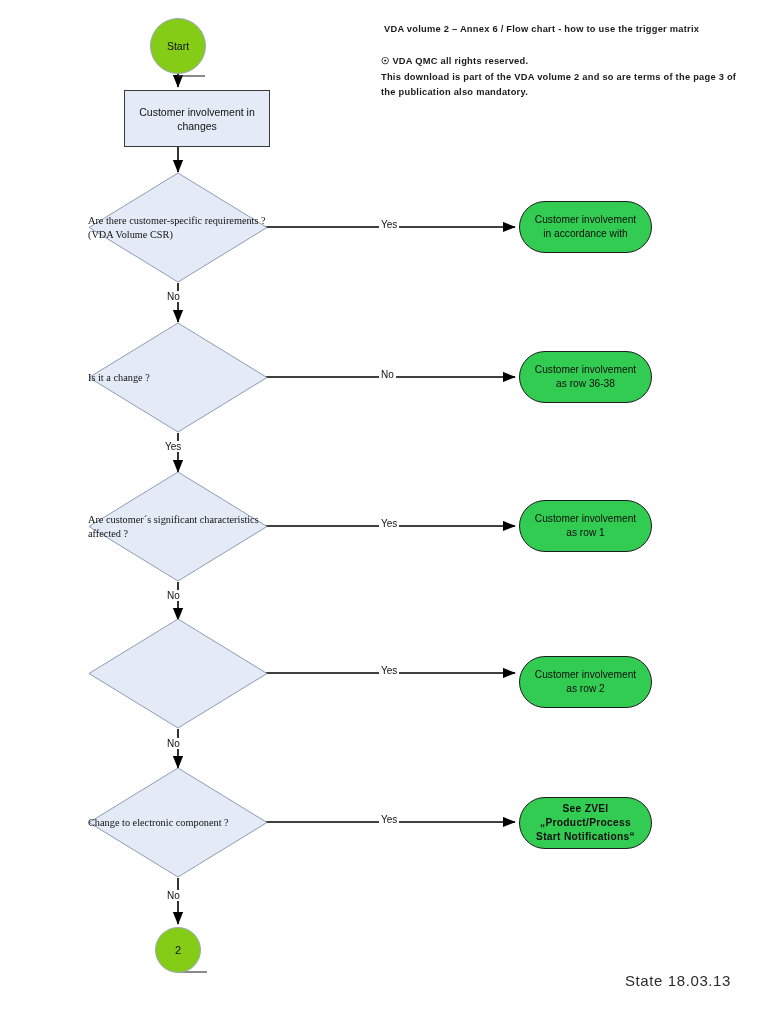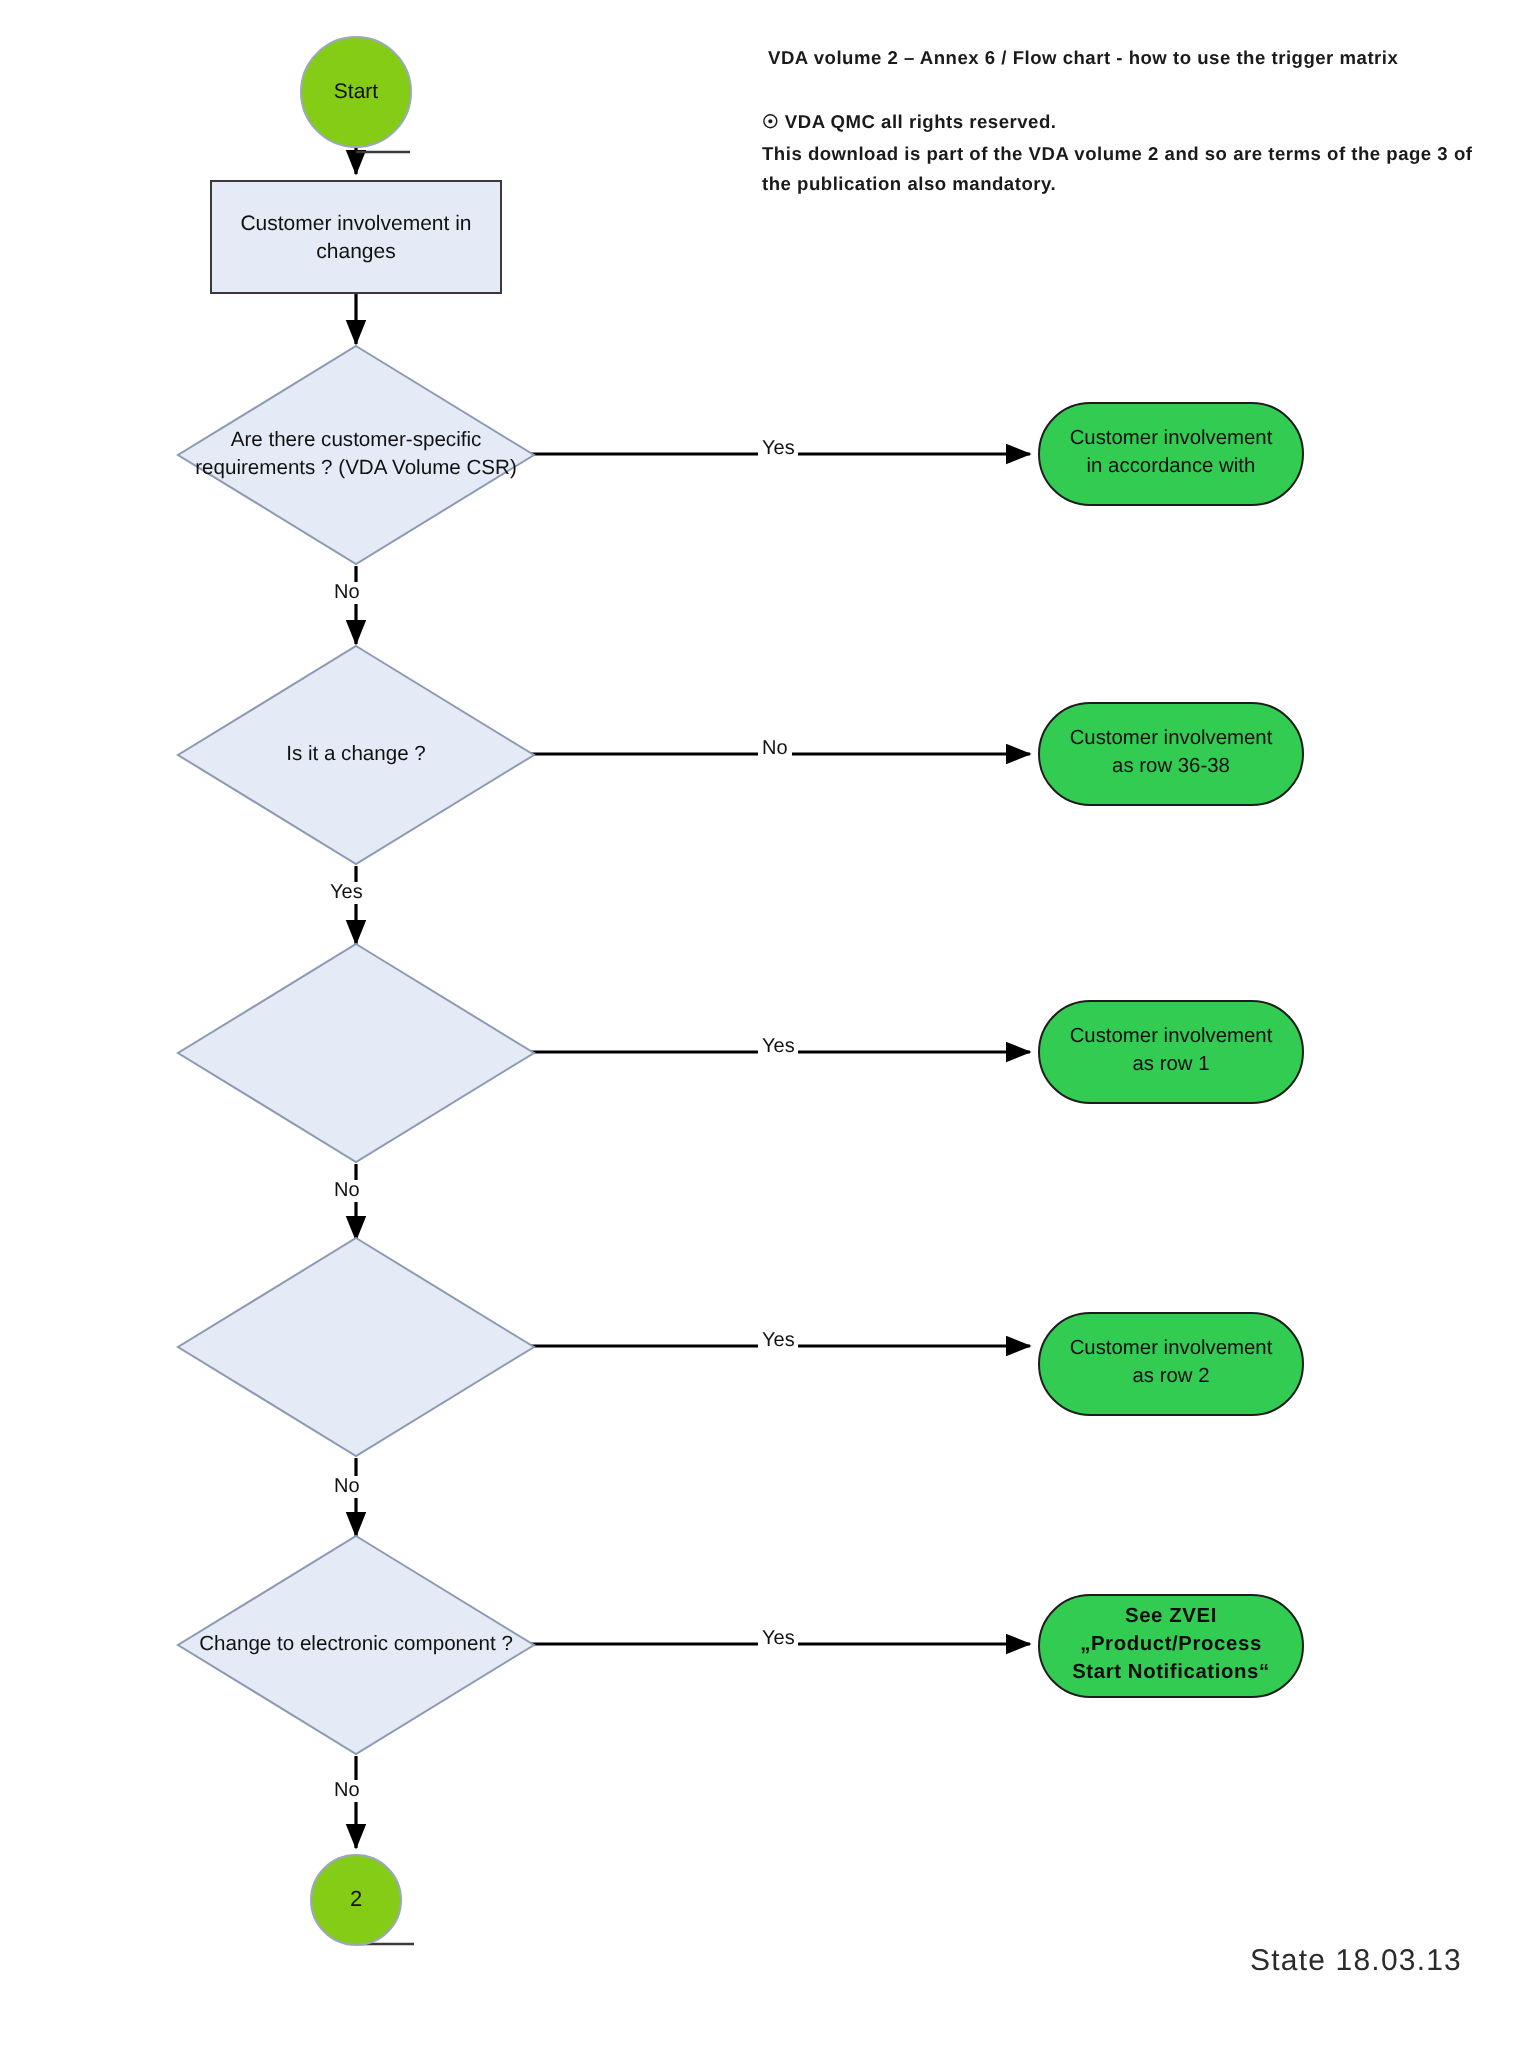--- a/index.html
+++ b/index.html
@@ -67,37 +67,38 @@
     background: #e4ebf6;
     border: 1.6px solid #3a3a3a;
     display: flex;
     align-items: center;
     justify-content: flex-start;
     text-align: center;
     font-size: 10.5px;
     line-height: 14px;
     color: #111;
     padding: 0 8px;
+    margin-left: 19px;
   }
 
   .decision {
     display: flex;
     align-items: center;
     justify-content: center;
   }
   .decision svg { position: absolute; left: 0; top: 0; }
   .decision .dtext {
     position: relative;
     z-index: 2;
-    text-align: center;
     font-size: 10.3px;
     line-height: 14px;
     color: #111;
     width: 190px;
     margin: 0 auto;
+    font-family: Liberation Serif, serif;
   }
 
   .green-pill {
     background: #32cc53;
     border: 1.6px solid #1d1d1d;
     border-radius: 26px;
     display: flex;
     align-items: center;
     justify-content: center;
     text-align: center;
@@ -184,20 +185,21 @@
   <svg width="180" height="111" viewBox="0 0 180 111">
     <polygon points="90,1 179,55.5 90,110 1,55.5" fill="#e4ebf6" stroke="#8d9bb2" stroke-width="1"></polygon>
   </svg>
   <div class="dtext">Is it a change ?</div>
 </div>
 
 <div class="node decision" style="left:88px; top:471px; width:180px; height:111px;">
   <svg width="180" height="111" viewBox="0 0 180 111">
     <polygon points="90,1 179,55.5 90,110 1,55.5" fill="#e4ebf6" stroke="#8d9bb2" stroke-width="1"></polygon>
   </svg>
+  <div class="dtext">Are customer´s significant characteristics affected ?</div>
 </div>
 
 <div class="node decision" style="left:88px; top:618px; width:180px; height:111px;">
   <svg width="180" height="111" viewBox="0 0 180 111">
     <polygon points="90,1 179,55.5 90,110 1,55.5" fill="#e4ebf6" stroke="#8d9bb2" stroke-width="1"></polygon>
   </svg>
 </div>
 
 <div class="node decision" style="left:88px; top:767px; width:180px; height:111px;">
   <svg width="180" height="111" viewBox="0 0 180 111">

